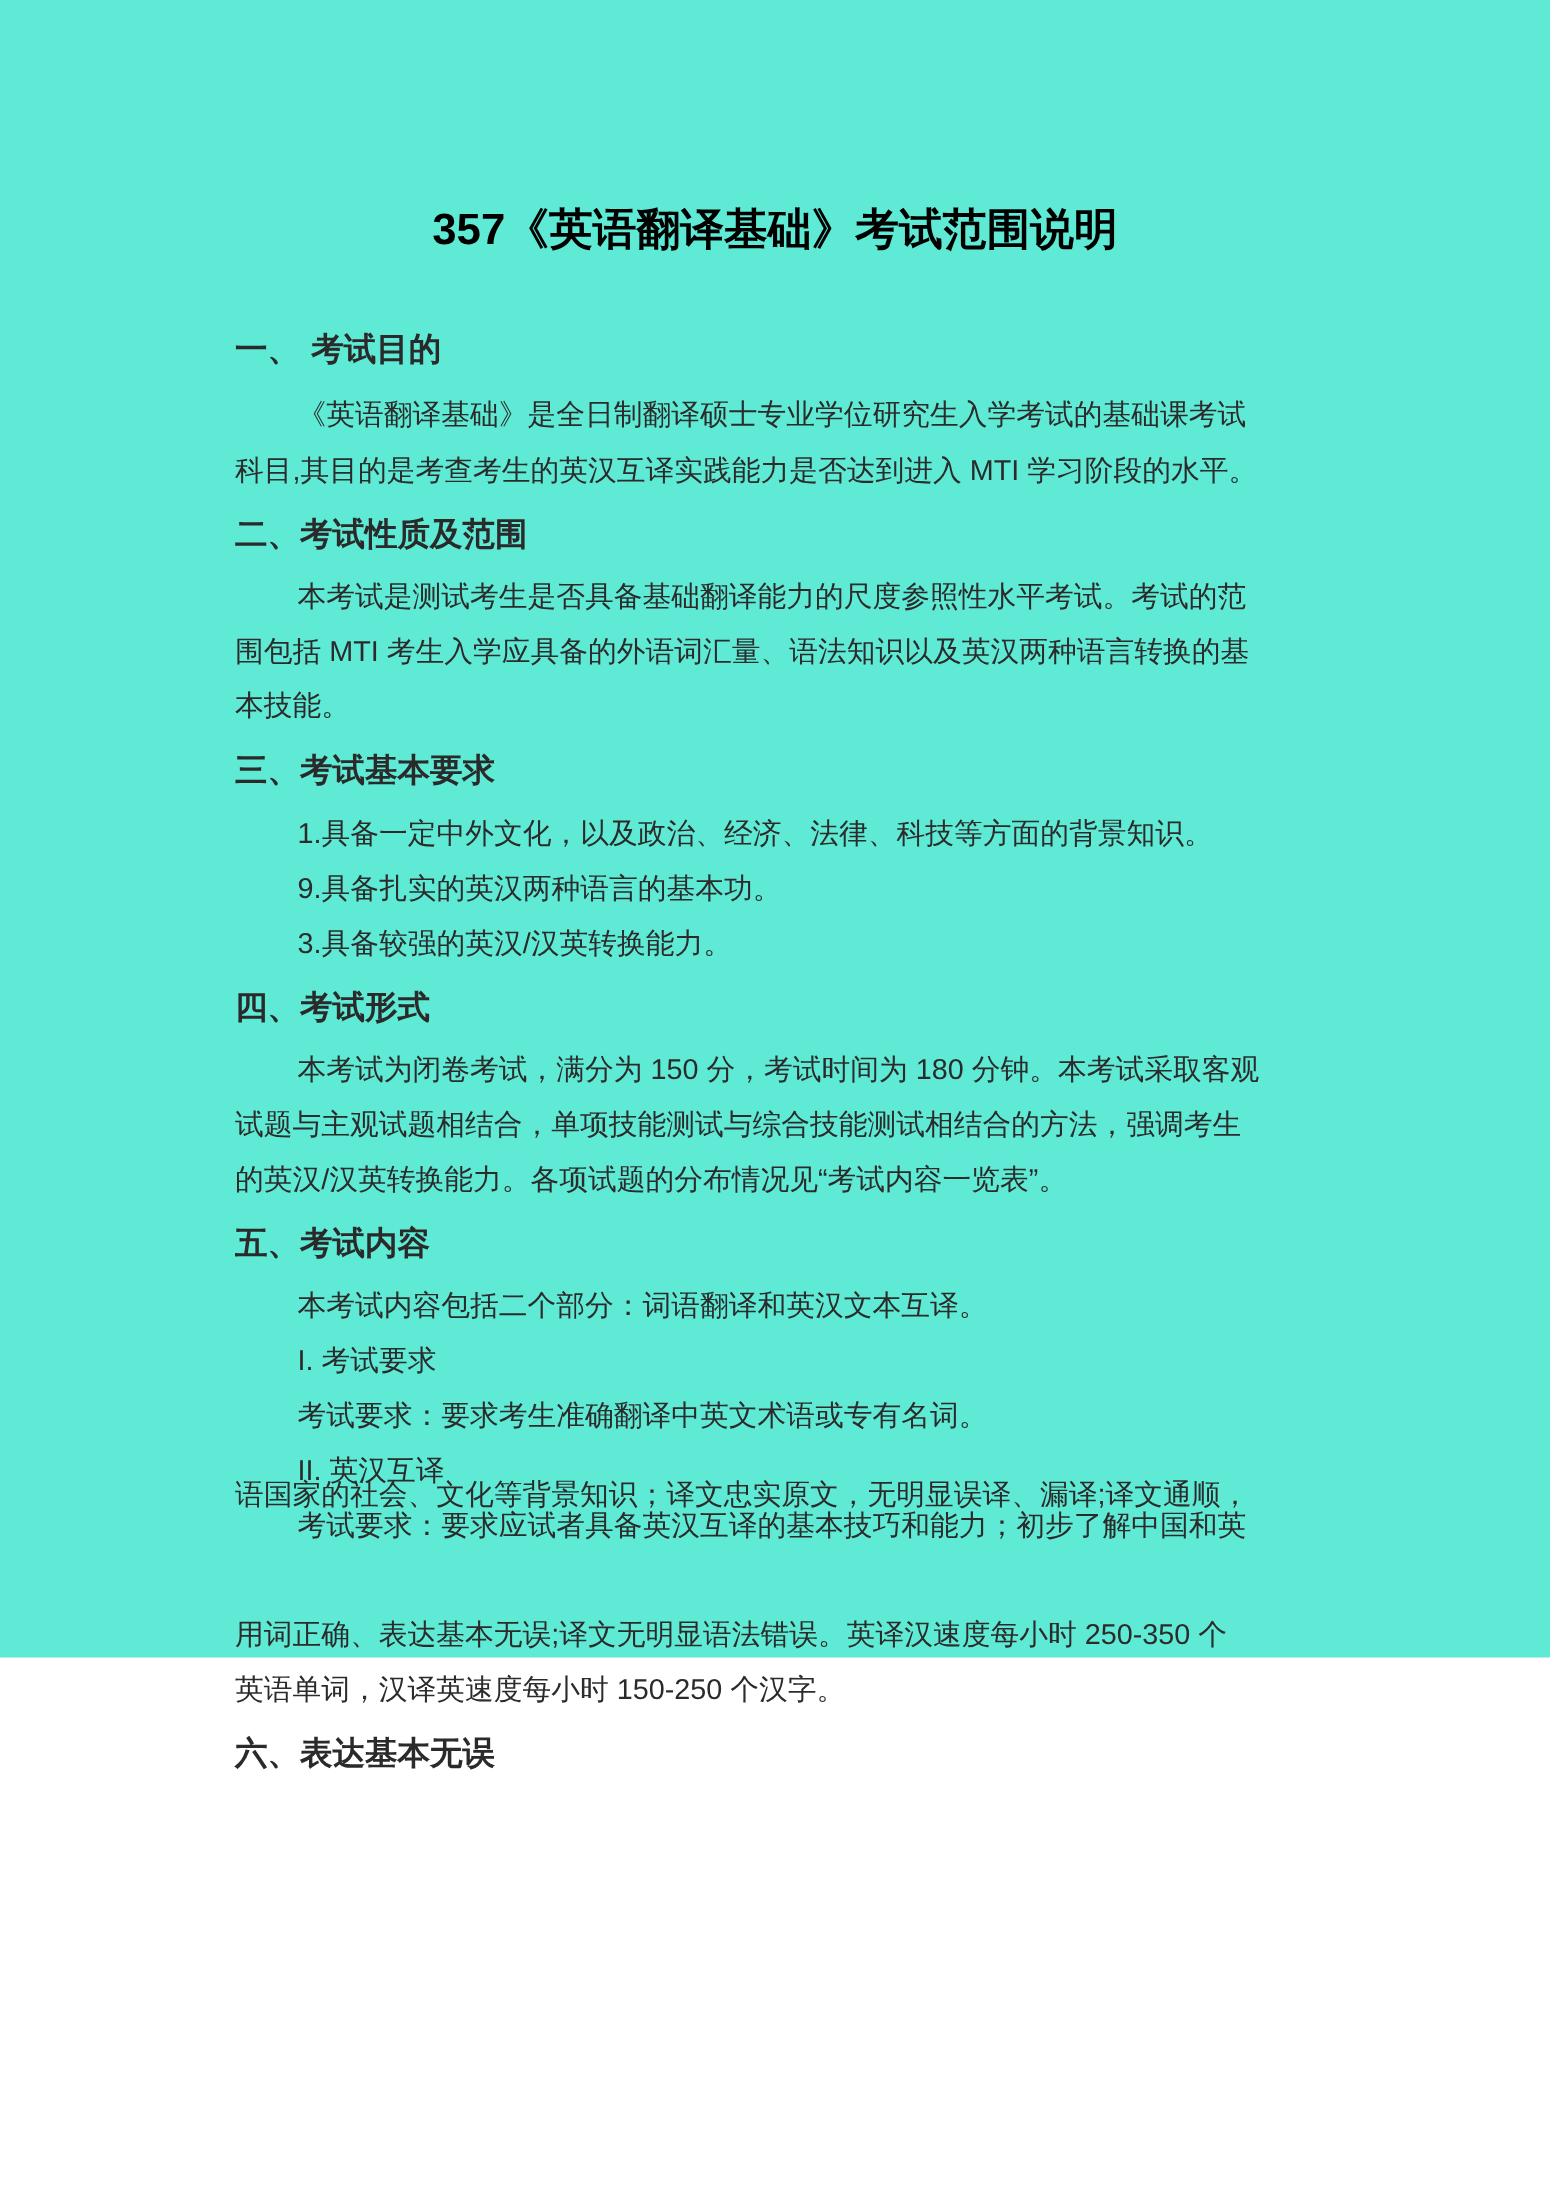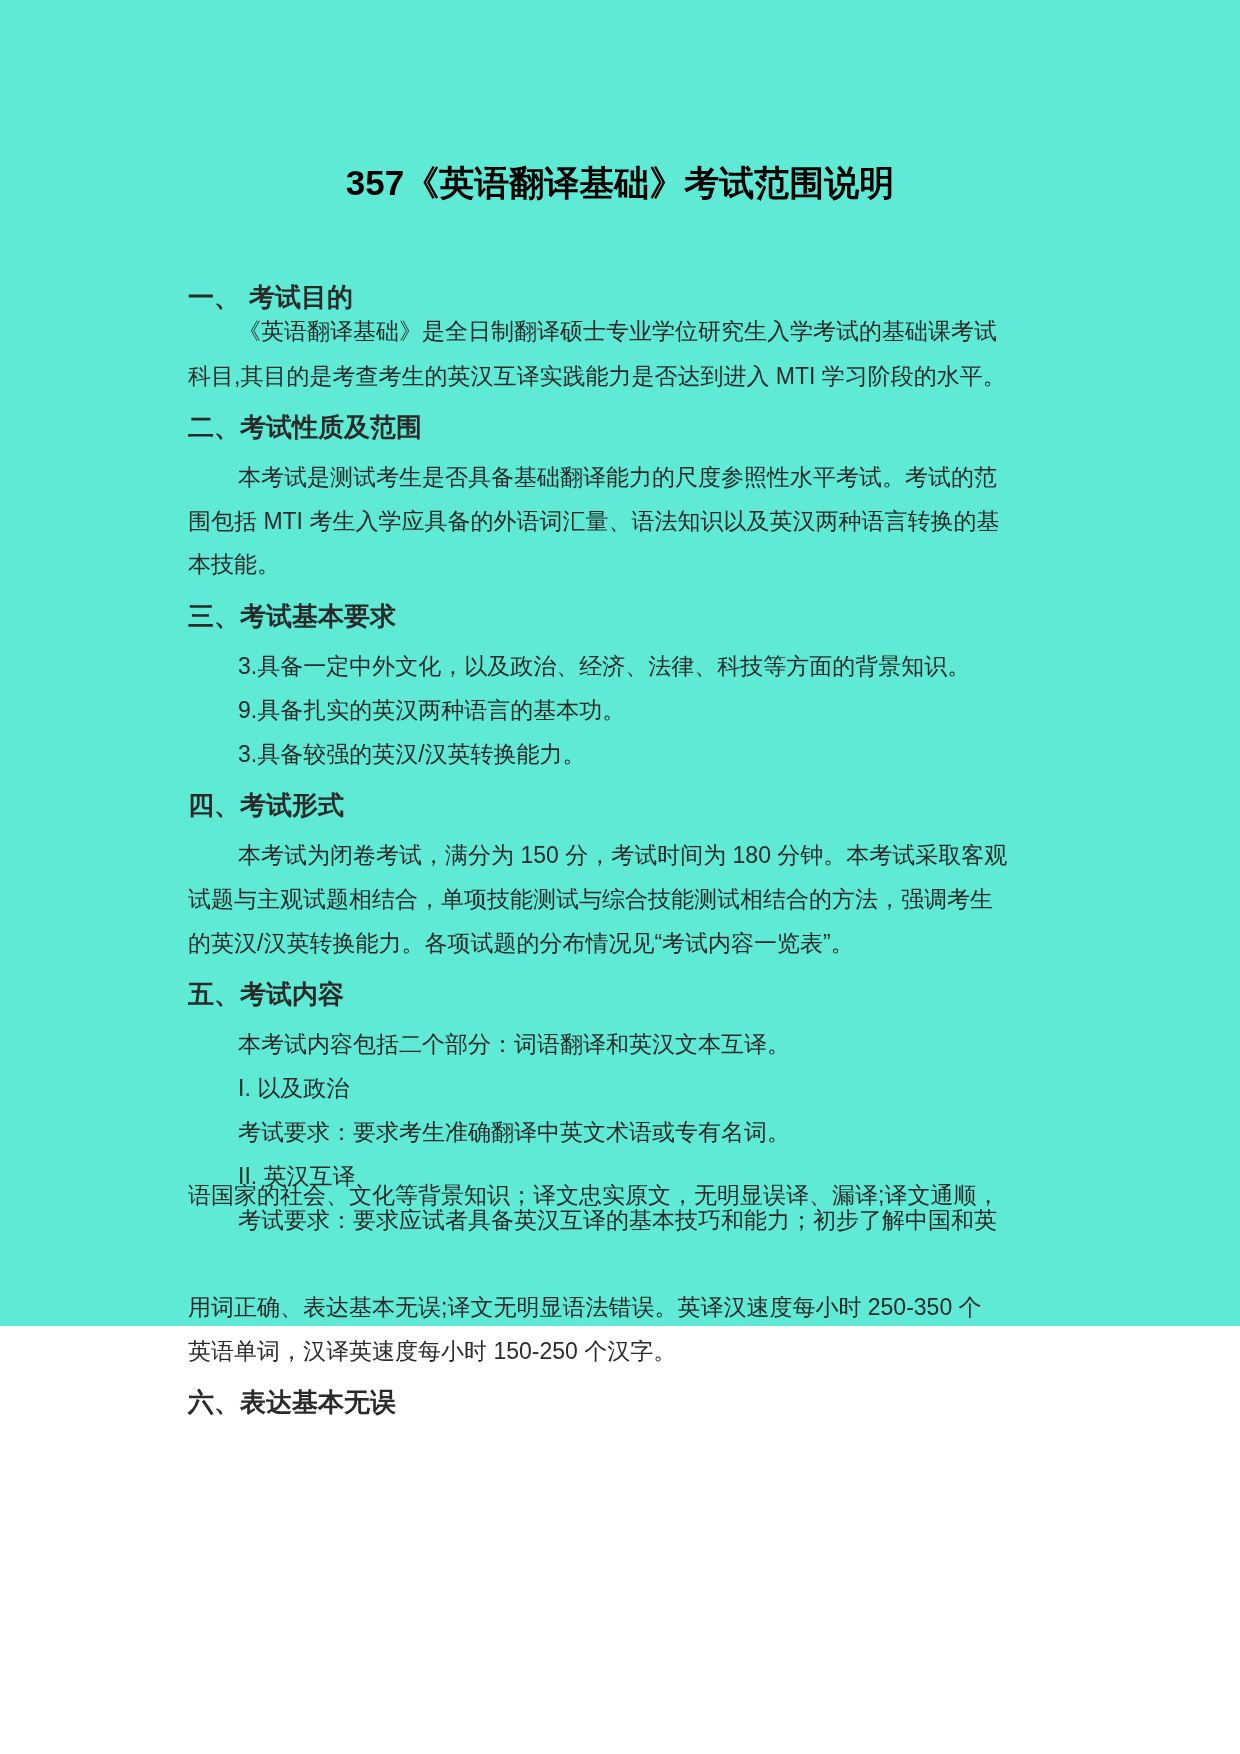--- a/index.html
+++ b/index.html
@@ -52,42 +52,42 @@
   .ind { left: 238px; }
   .full { left: 188px; }
 </style>
 </head>
 <body>
 
 <div class="page">
 
   <div class="title">357《英语翻译基础》考试范围说明</div>
 
-  <div class="h" style="top:280px;">一、 考试目的</div>
+  <div class="h" style="top:262px;">一、 考试目的</div>
   <div class="line ind" style="top:316px;">《英语翻译基础》是全日制翻译硕士专业学位研究生入学考试的基础课考试</div>
   <div class="line full" style="top:361px;">科目,其目的是考查考生的英汉互译实践能力是否达到进入 MTI 学习阶段的水平。</div>
 
   <div class="h" style="top:410px;">二、考试性质及范围</div>
   <div class="line ind" style="top:462px;">本考试是测试考生是否具备基础翻译能力的尺度参照性水平考试。考试的范</div>
   <div class="line full" style="top:506px;">围包括 MTI 考生入学应具备的外语词汇量、语法知识以及英汉两种语言转换的基</div>
   <div class="line full" style="top:549px;">本技能。</div>
 
   <div class="h" style="top:599px;">三、考试基本要求</div>
-  <div class="line ind" style="top:651px;">3.具备一定中外文化，以及政治、经济、法律、科技等方面的背景知识。</div>
+  <div class="line ind" style="top:651px;">1.具备一定中外文化，以及政治、经济、法律、科技等方面的背景知识。</div>
   <div class="line ind" style="top:695px;">9.具备扎实的英汉两种语言的基本功。</div>
   <div class="line ind" style="top:739px;">3.具备较强的英汉/汉英转换能力。</div>
 
   <div class="h" style="top:788px;">四、考试形式</div>
   <div class="line ind" style="top:840px;">本考试为闭卷考试，满分为 150 分，考试时间为 180 分钟。本考试采取客观</div>
   <div class="line full" style="top:884px;">试题与主观试题相结合，单项技能测试与综合技能测试相结合的方法，强调考生</div>
   <div class="line full" style="top:928px;">的英汉/汉英转换能力。各项试题的分布情况见“考试内容一览表”。</div>
 
   <div class="h" style="top:977px;">五、考试内容</div>
   <div class="line ind" style="top:1029px;">本考试内容包括二个部分：词语翻译和英汉文本互译。</div>
-  <div class="line ind" style="top:1073px;">I.  以及政治</div>
+  <div class="line ind" style="top:1073px;">I.  考试要求</div>
   <div class="line ind" style="top:1117px;">考试要求：要求考生准确翻译中英文术语或专有名词。</div>
   <div class="line ind" style="top:1161px;">II.  英汉互译</div>
   <div class="line ind" style="top:1205px;">考试要求：要求应试者具备英汉互译的基本技巧和能力；初步了解中国和英</div>
   <div class="line full" style="top:1180px;">语国家的社会、文化等背景知识；译文忠实原文，无明显误译、漏译;译文通顺，</div>
   <div class="line full" style="top:1292px;">用词正确、表达基本无误;译文无明显语法错误。英译汉速度每小时 250-350 个</div>
   <div class="line full" style="top:1336px;">英语单词，汉译英速度每小时 150-250 个汉字。</div>
 
   <div class="h" style="top:1385px;">六、表达基本无误</div>
 
 </div>

